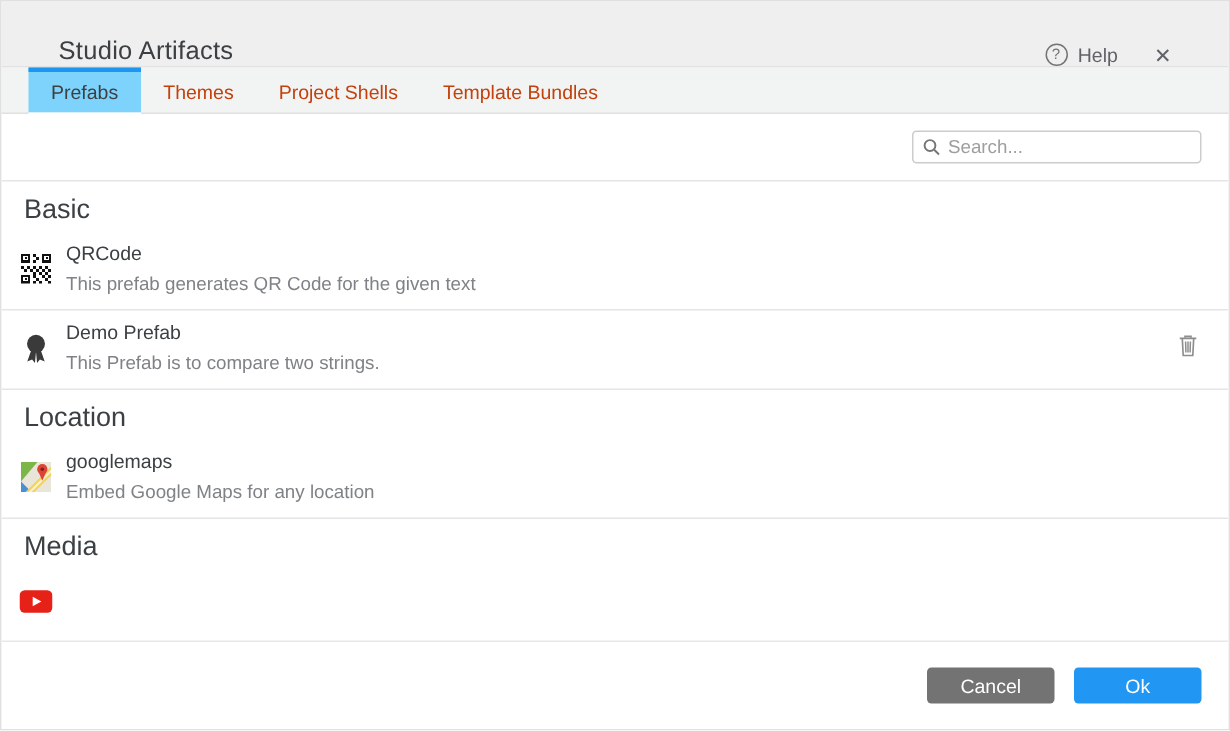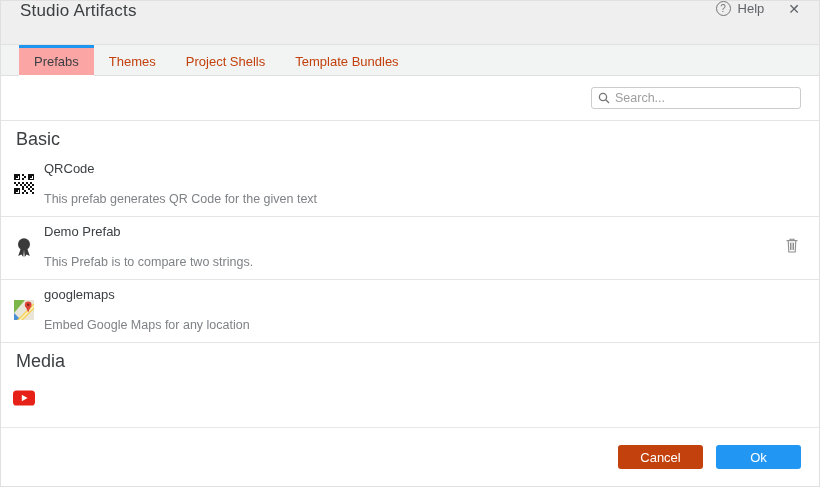--- a/index.html
+++ b/index.html
@@ -1,55 +1,55 @@
 <!DOCTYPE html>
 <html><head>
 <meta charset="utf-8">
 <style>
   * { margin:0; padding:0; box-sizing:border-box; }
   html,body { width:820px; height:487px; background:#fff; font-family:"Liberation Sans", sans-serif; }
   .dialog { position:relative; width:820px; height:487px; background:#fff; overflow:hidden; border:1px solid #e0e0e0; }
 
   
-  .dlg-header { height:44px; background:#efefef; border-bottom:1px solid #e2e2e2; display:flex; align-items:flex-start; padding:0 19px; }
+  .dlg-header { height:44px; background:#efefef; border-bottom:1px solid #e2e2e2; display:flex; align-items:flex-end; padding:0 38px; }
   .dlg-title { font-size:17px; color:#3c4043; letter-spacing:.2px; }
   .header-right { margin-left:auto; display:flex; align-items:center; gap:24px; }
   .help-wrap { display:flex; align-items:center; gap:7px; color:#5f6368; font-size:13px; cursor:pointer; }
   .help-circle { width:15px; height:15px; border:1.4px solid #757575; border-radius:50%; display:flex; align-items:center; justify-content:center; font-size:10px; color:#757575; }
   .close-x { color:#5f6368; font-size:14px; cursor:pointer; line-height:1; }
 
   
   .tabbar { height:31px; background:#f2f3f3; border-bottom:1px solid #e0e0e0; display:flex; align-items:stretch; padding-left:18px; }
   .tab { display:flex; align-items:center; padding:0 15px; font-size:13px; color:#c2410c; border-top:3px solid transparent; cursor:pointer; position:relative; }
-  .tab.active { background:#fca5a5; border-top-color:#1e96f0; color:#3c4043; }
+  .tab.active { background:#7dd3fc; border-top-color:#1e96f0; color:#3c4043; }
   .tab.active::after { content:""; position:absolute; left:0; right:0; bottom:-1px; height:1px; background:#fff; }
 
   
   .content { height:353px; background:#fff; }
   .search-row { height:44px; display:flex; align-items:center; justify-content:flex-end; padding-right:18px; }
-  .search-box { width:210px; height:22px; border:1px solid #ccc; border-radius:3px; display:flex; align-items:center; padding:0 6px; background:#fff; }
+  .search-box { width:193px; height:22px; border:1px solid #ccc; border-radius:3px; display:flex; align-items:center; padding:0 6px; background:#fff; }
   .search-box input { border:none; outline:none; flex:1; font-size:12.5px; color:#424242; font-family:"Liberation Sans", sans-serif; }
   .search-box input::placeholder { color:#9e9e9e; }
   .search-icn { margin-right:5px; display:flex; }
 
   .section { border-top:1px solid #e5e5e5; }
   .section-title { padding:8px 15px 4px; font-size:18px; color:#3c4043; }
   .item { display:flex; align-items:center; gap:9px; padding:7px 18px 10px 12px; min-height:46px; cursor:pointer; }
   .item + .item { border-top:1px solid #e5e5e5; }
   .item-icon { width:22px; display:flex; justify-content:center; flex:0 0 22px; }
-  .item-text { display:flex; flex-direction:column; gap:16px; }
+  .item-text { display:flex; flex-direction:column; gap:6px; }
   .item-name { font-size:13px; color:#3c4043; }
   .item-desc { font-size:12.5px; color:#7f8286; }
   .item-actions { margin-left:auto; display:flex; align-items:center; }
   .trash-btn { background:none; border:none; cursor:pointer; padding:2px; display:flex; }
 
   
   .dlg-footer { position:absolute; left:0; right:0; bottom:0; height:59px; border-top:1px solid #e8e8e8; background:#fff; display:flex; align-items:center; justify-content:flex-end; gap:13px; padding-right:18px; }
   .btn { width:85px; height:24px; border:none; border-radius:3px; color:#fff; font-size:13px; font-family:"Liberation Sans", sans-serif; cursor:pointer; }
-  .btn-cancel { background:#c2410c; }
+  .btn-cancel { background:#737373; }
   .btn-ok { background:#2196f3; }
 </style>
 </head>
 <body>
 
 <div class="dialog">
 
   <div class="dlg-header">
     <div class="dlg-title">Studio Artifacts</div>
     <div class="header-right">
@@ -153,20 +153,21 @@
                 <line x1="7" y1="4.6" x2="7" y2="12" stroke="#8d8d8d" stroke-width="1"></line>
                 <line x1="8.6" y1="4.6" x2="8.4" y2="12" stroke="#8d8d8d" stroke-width="1"></line>
               </svg>
             </span>
           </button>
         </div>
       </div>
     </div>
 
     <div class="section">
+      <div class="section-title">Location</div>
 
       <div class="item">
         <span class="item-icon">
           <svg width="20" height="20" viewBox="0 0 20 20">
             <rect width="20" height="20" fill="#e9e5d9"></rect>
             <path d="M0 0 H11 L0 13 Z" fill="#7cb648"></path>
             <path d="M0 13 L7 20 H0 Z" fill="#4a8fd3"></path>
             <path d="M3 20 L20 3 V9 L9 20 Z" fill="#f4d357"></path>
             <path d="M5 20 L20 5 V7 L7 20 Z" fill="#fff" opacity="0.7"></path>
             <circle cx="14.2" cy="4.8" r="3.4" fill="#dd4437"></circle>

